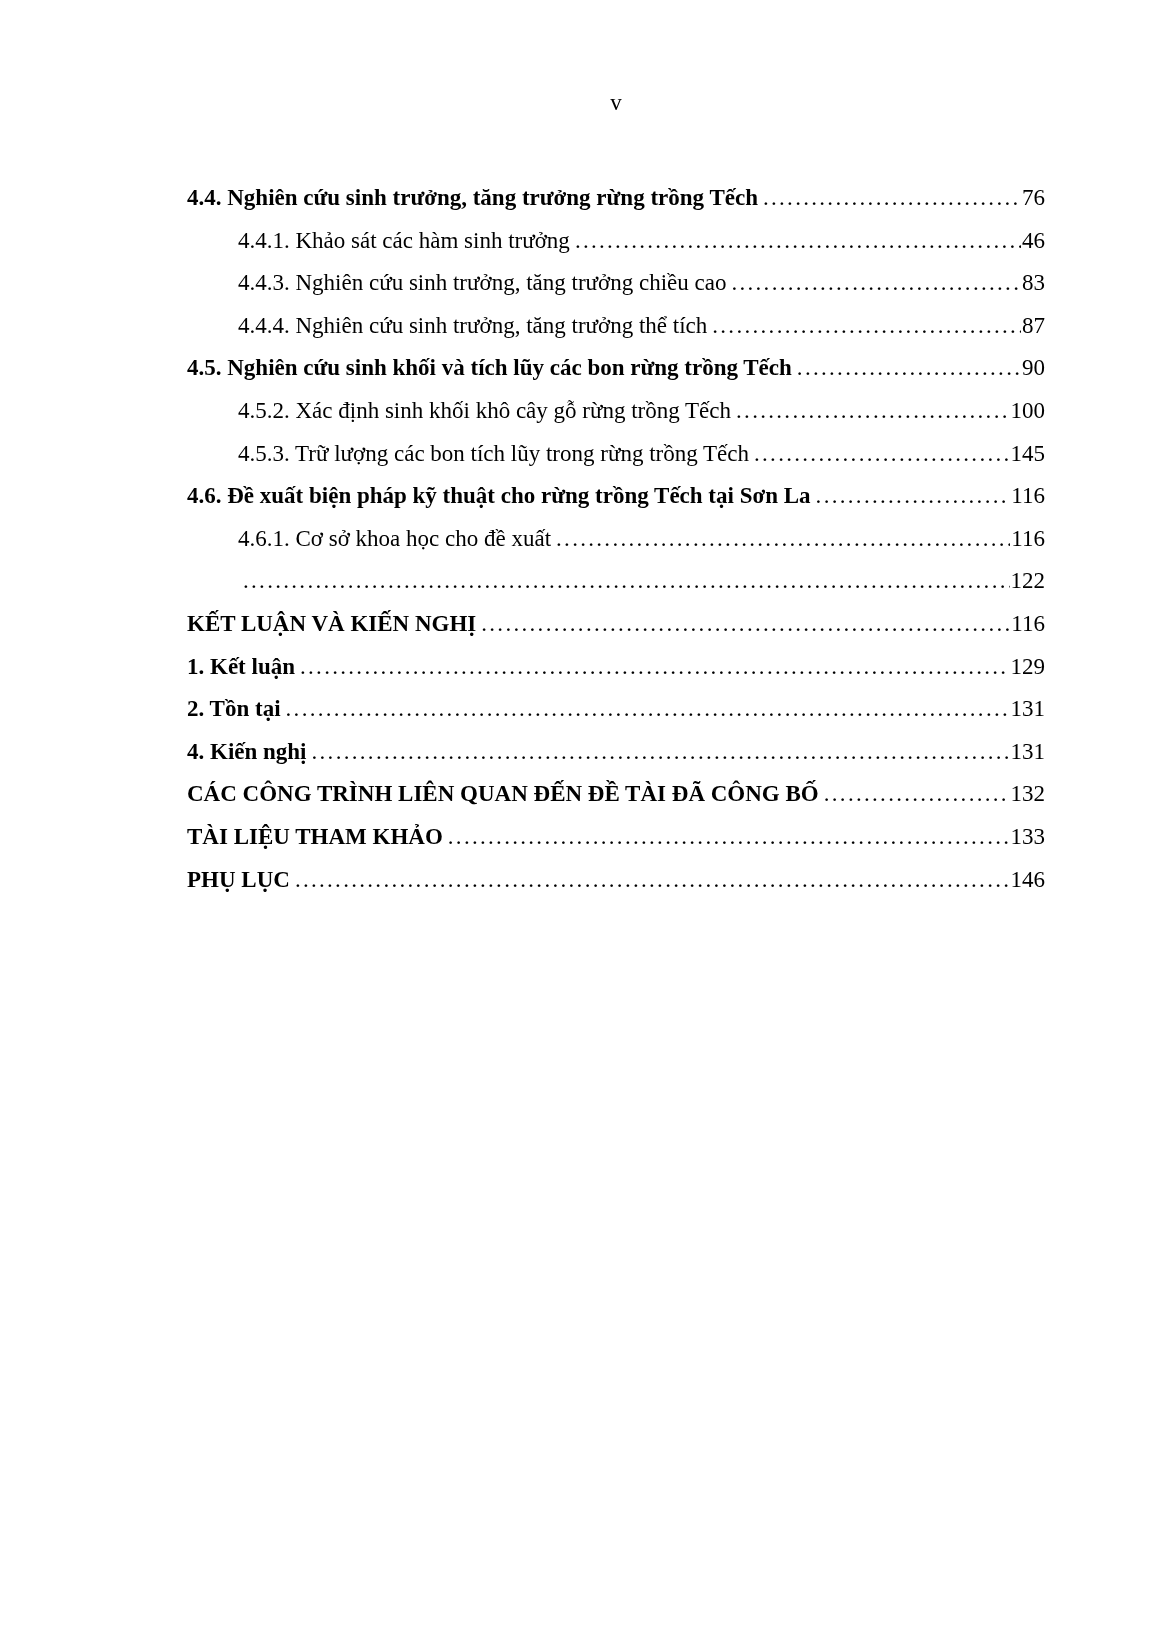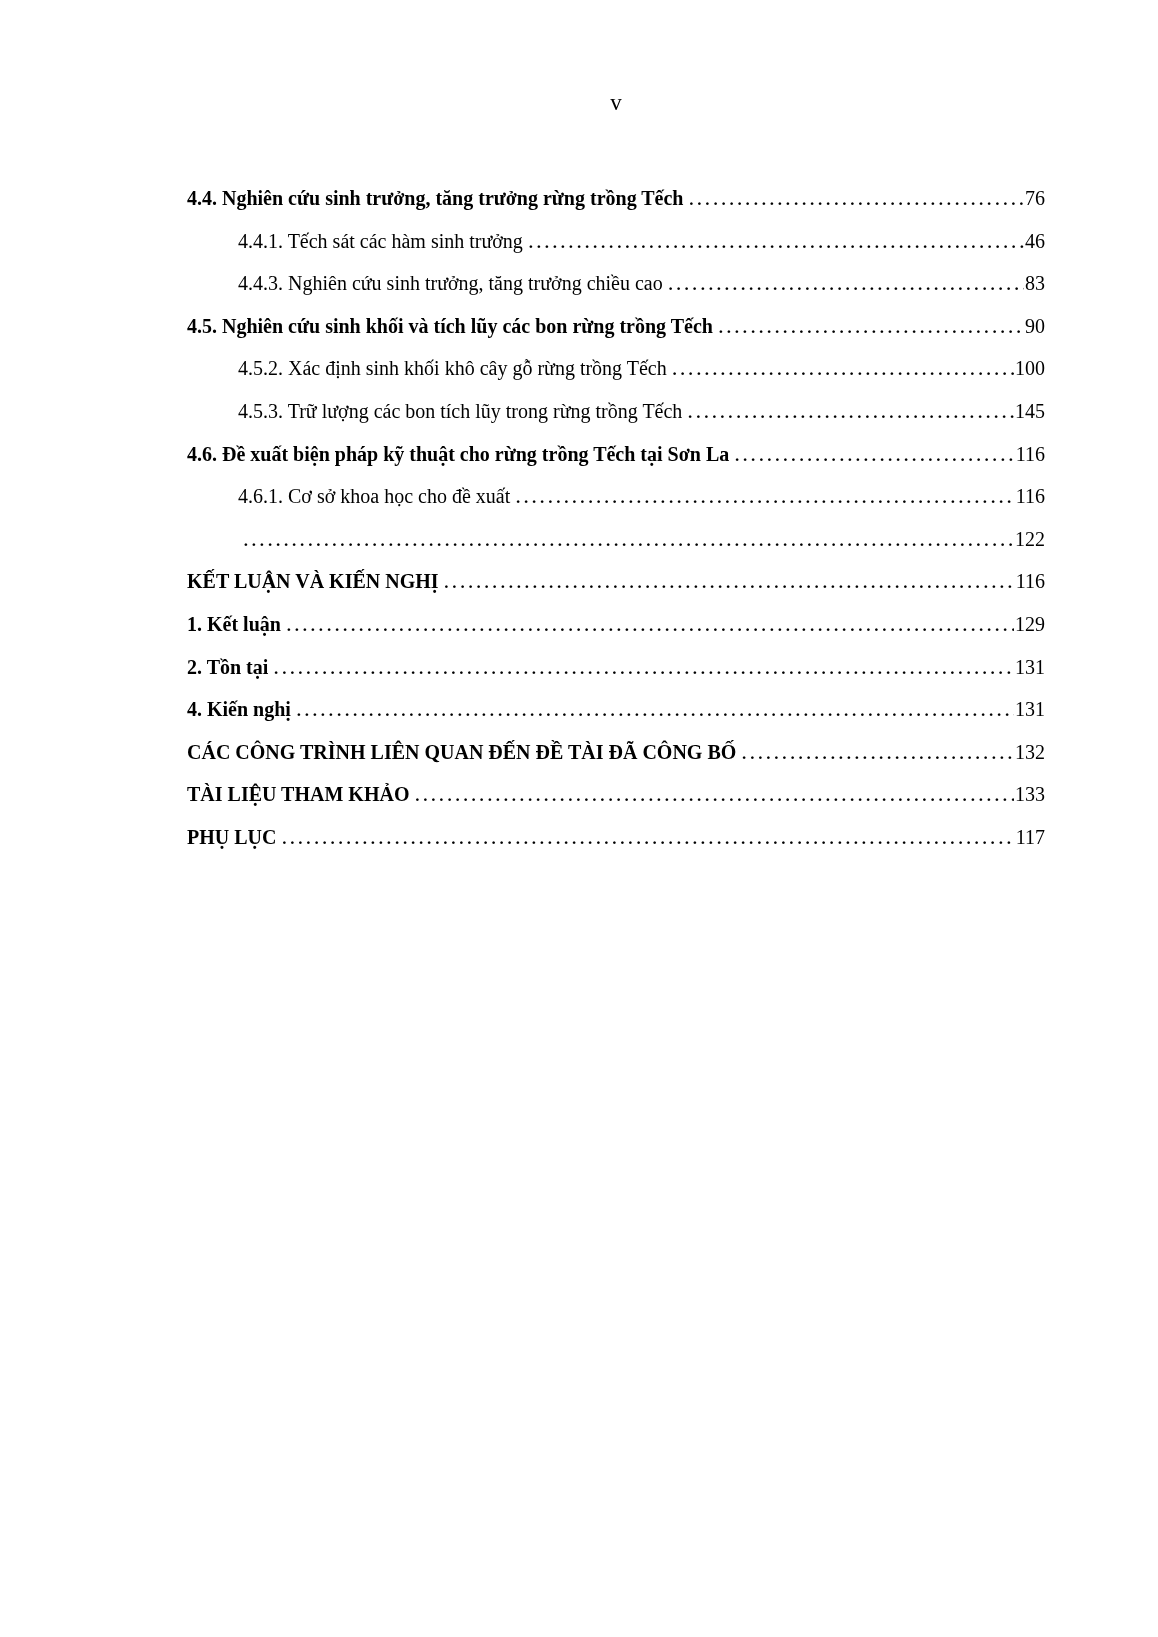--- a/index.html
+++ b/index.html
@@ -33,21 +33,21 @@
     position: absolute;
     top: 177px;
     left: 187px;
     width: 858px;
   }
   .toc-row {
     display: flex;
     align-items: baseline;
     height: 42.6px;
     line-height: 42.6px;
-    font-size: 20px;
+    font-size: 23px;
     white-space: nowrap;
   }
   .toc-row.bold .toc-title {
     font-weight: bold;
   }
   .toc-row.indent-1 {
     padding-left: 51px;
   }
   .toc-title {
     flex: 0 0 auto;
@@ -79,32 +79,37 @@
   <div class="header-page-number">v</div>
 
   <div class="toc-list" id="toc-list">
   <div class="toc-row bold">
     <span class="toc-title">4.4. Nghiên cứu sinh trưởng, tăng trưởng rừng trồng Tếch</span>
     <span class="toc-dots"></span>
     <span class="toc-page">76</span>
   </div>
 
   <div class="toc-row indent-1">
-    <span class="toc-title">4.4.1. Tếch sát các hàm sinh trưởng</span>
+    <span class="toc-title">4.4.1. Khảo sát các hàm sinh trưởng</span>
     <span class="toc-dots"></span>
     <span class="toc-page">46</span>
   </div>
 
 
   <div class="toc-row indent-1">
     <span class="toc-title">4.4.3. Nghiên cứu sinh trưởng, tăng trưởng chiều cao</span>
     <span class="toc-dots"></span>
     <span class="toc-page">83</span>
   </div>
 
+  <div class="toc-row indent-1">
+    <span class="toc-title">4.4.4. Nghiên cứu sinh trưởng, tăng trưởng thể tích</span>
+    <span class="toc-dots"></span>
+    <span class="toc-page">87</span>
+  </div>
 
   <div class="toc-row bold">
     <span class="toc-title">4.5. Nghiên cứu sinh khối và tích lũy các bon rừng trồng Tếch</span>
     <span class="toc-dots"></span>
     <span class="toc-page">90</span>
   </div>
 
 
   <div class="toc-row indent-1">
     <span class="toc-title">4.5.2. Xác định sinh khối khô cây gỗ rừng trồng Tếch</span>
@@ -167,17 +172,17 @@
 
   <div class="toc-row bold">
     <span class="toc-title">TÀI LIỆU THAM KHẢO</span>
     <span class="toc-dots"></span>
     <span class="toc-page">133</span>
   </div>
 
   <div class="toc-row bold">
     <span class="toc-title">PHỤ LỤC</span>
     <span class="toc-dots"></span>
-    <span class="toc-page">117</span>
+    <span class="toc-page">146</span>
   </div>
 </div>
 
 </div>
 
 </body></html>

